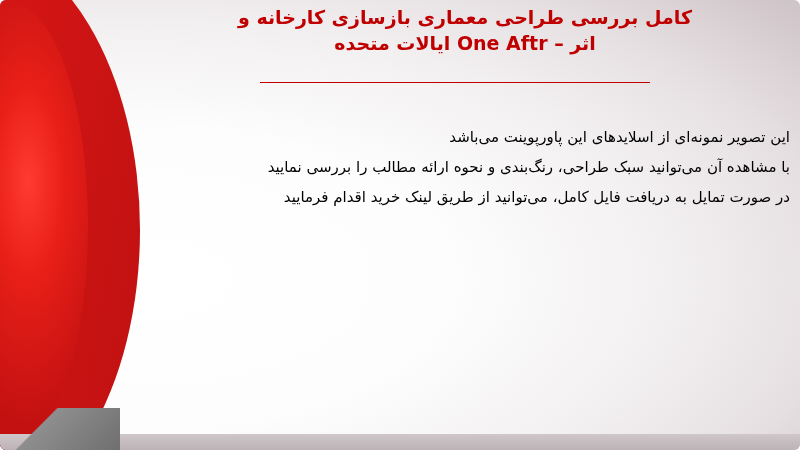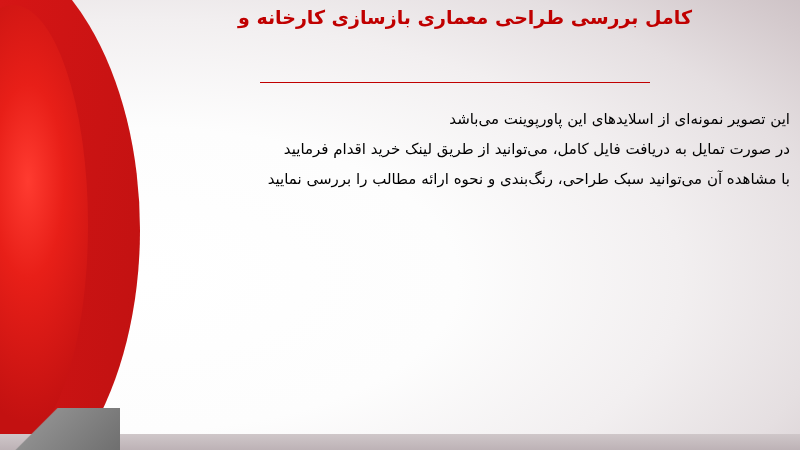--- a/index.html
+++ b/index.html
@@ -13,20 +13,21 @@
     font-family: "DejaVu Sans", sans-serif;
     background: #ffffff;
   }
 
   .slide {
     position: relative;
     width: 800px;
     height: 450px;
     overflow: hidden;
     background: #ffffff;
+    border-radius: 6px;
   }
 
   
   .slide-bg {
     position: absolute;
     inset: 0;
     background:
       radial-gradient(140% 120% at 18% 62%, #ffffff 0%, #fdfdfd 28%, #f2eff0 48%, #e5dfe1 62%, #d4cacd 74%, #c3b6ba 86%, #b5a7ab 100%);
   }
 
@@ -103,21 +104,21 @@
     top: 82px;
     width: 390px;
     height: 0;
     border-top: 1.5px solid #c00000;
   }
 
   
   .body-block {
     position: absolute;
     left: 120px;
-    top: 104px;
+    top: 122px;
     width: 670px;
     text-align: right;
     direction: rtl;
   }
   .body-line {
     color: #000000;
     font-size: 15px;
     line-height: 30px;
     white-space: nowrap;
   }
@@ -131,23 +132,24 @@
 
   <div class="red-band-dark"></div>
   <div class="red-band"></div>
   <div class="red-ellipse"></div>
 
   <div class="grey-sliver"></div>
   <div class="grey-corner"></div>
 
   <div class="title-block">
     <div class="title-line">کامل بررسی طراحی معماری بازسازی کارخانه و</div>
+    <div class="title-line">اثر – One Aftr ایالات متحده</div>
   </div>
 
   <div class="title-rule"></div>
 
   <div class="body-block">
     <div class="body-line">این تصویر نمونه‌ای از اسلایدهای این پاورپوینت می‌باشد</div>
+    <div class="body-line">با مشاهده آن می‌توانید سبک طراحی، رنگ‌بندی و نحوه ارائه مطالب را بررسی نمایید</div>
     <div class="body-line">در صورت تمایل به دریافت فایل کامل، می‌توانید از طریق لینک خرید اقدام فرمایید</div>
-    <div class="body-line">با مشاهده آن می‌توانید سبک طراحی، رنگ‌بندی و نحوه ارائه مطالب را بررسی نمایید</div>
   </div>
 
 </div>
 
 </body></html>

